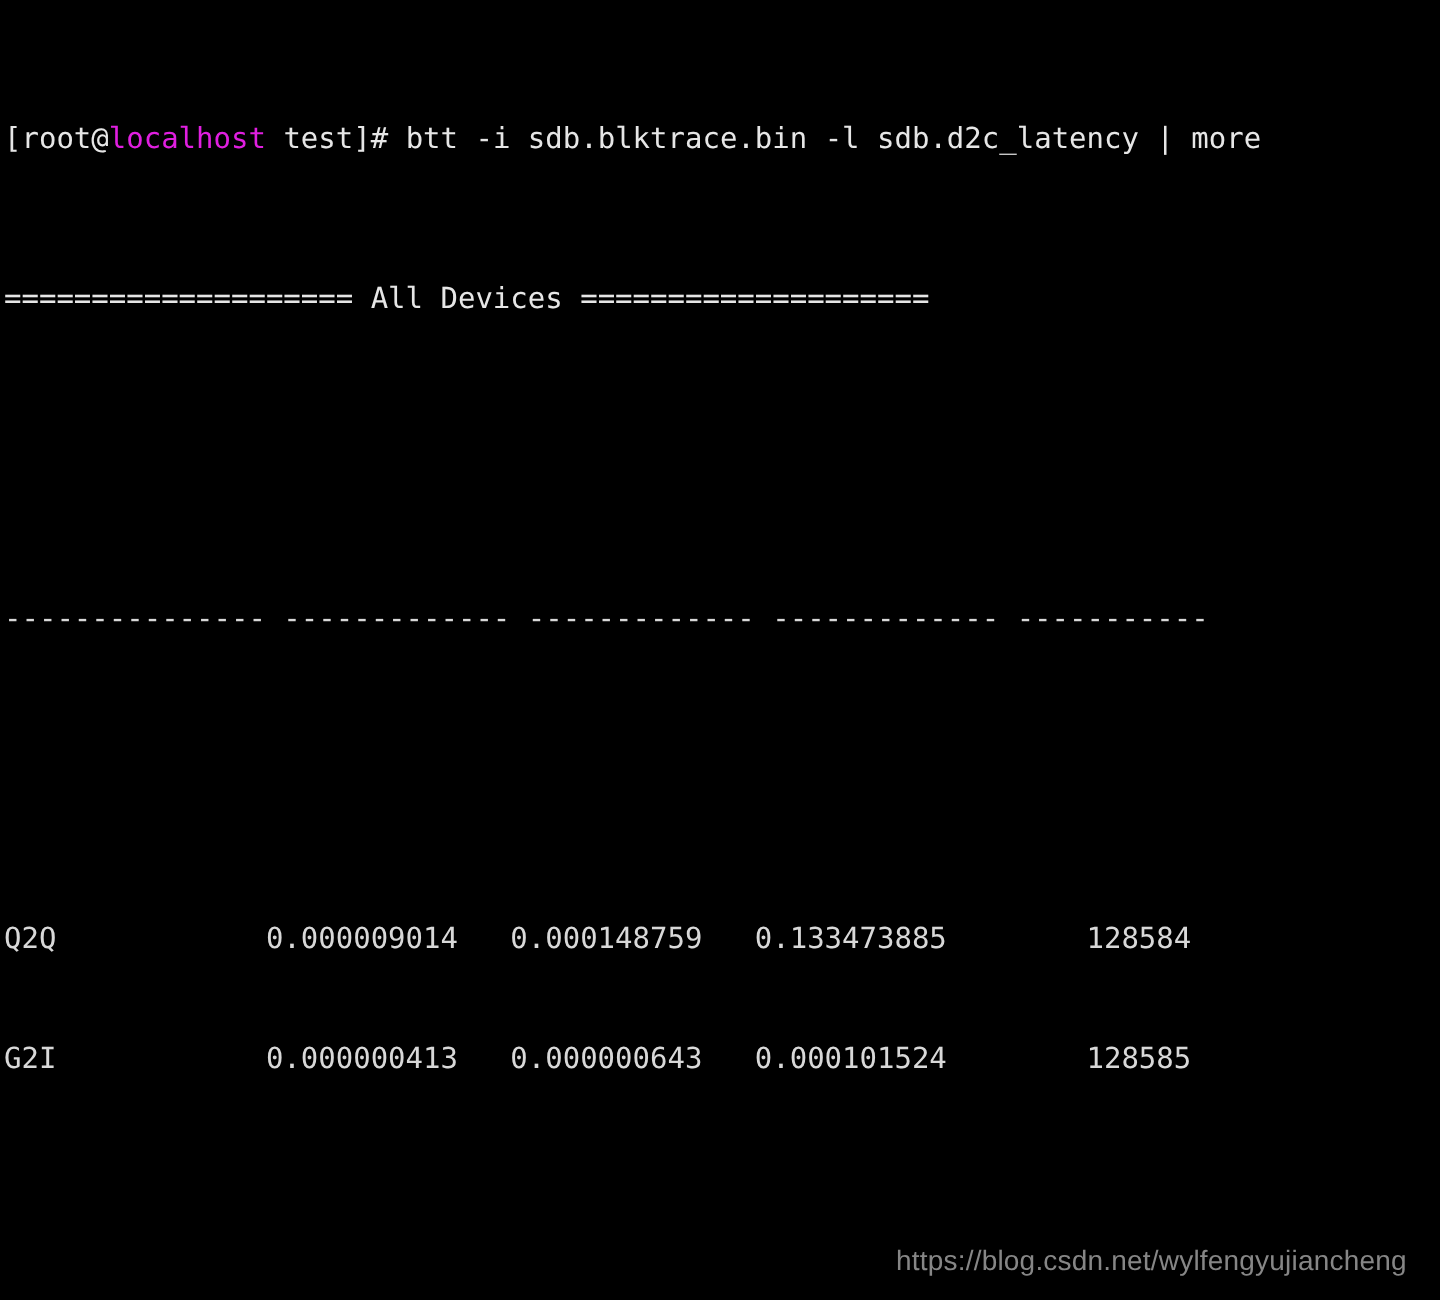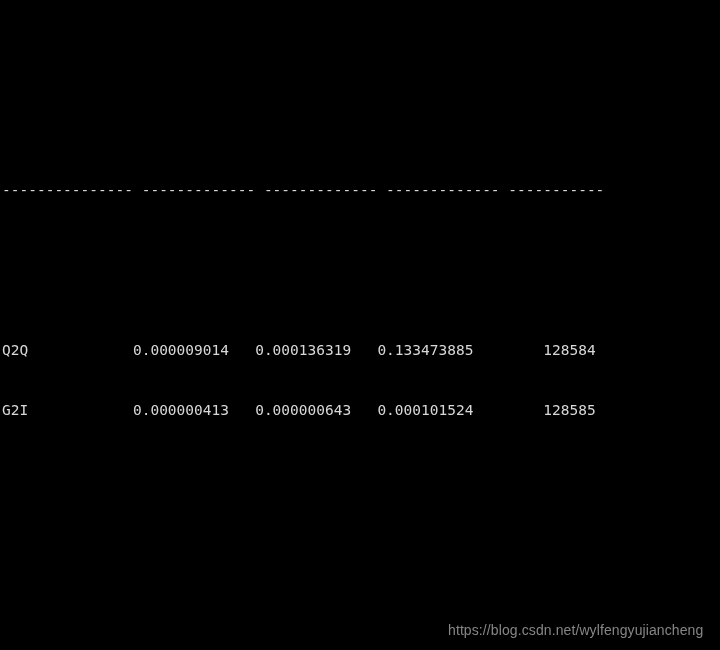--- a/index.html
+++ b/index.html
@@ -50,29 +50,31 @@
     letter-spacing: 0.1px;
     white-space: pre;
     opacity: 0.95;
   }
 </style>
 </head>
 <body>
 
 <div id="terminal">
 
+  <div class="line"><span class="white">[root@</span><span class="magenta">localhost</span><span class="white"> test]# </span><span class="white">btt -i sdb.blktrace.bin -l sdb.d2c_latency | more</span></div>
 
+  <div class="line"><span class="white">==================== </span><span class="white">All Devices</span><span class="white"> ====================</span></div>
 
   <div class="line blank"></div>
 
   <div class="line">--------------- ------------- ------------- ------------- -----------</div>
 
   <div class="line blank"></div>
 
-  <div class="line">Q2Q            0.000009014   0.000136319   0.133473885        128584</div>
+  <div class="line">Q2Q            0.000009014   0.000148759   0.133473885        128584</div>
   <div class="line">G2I            0.000000413   0.000000643   0.000101524        128585</div>
   
   
   
 
   
   
 
   
 

